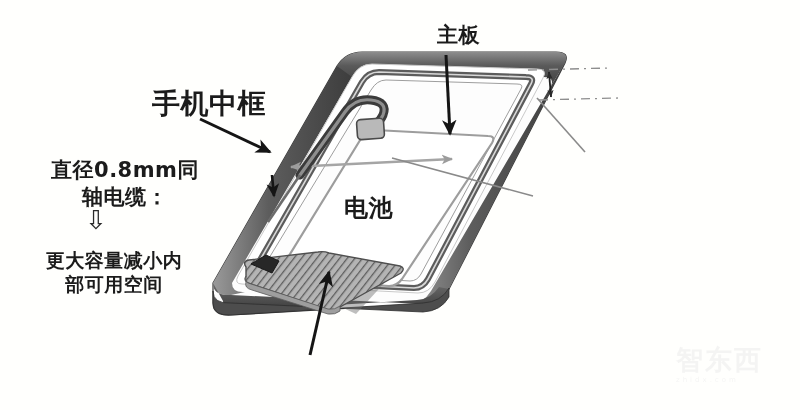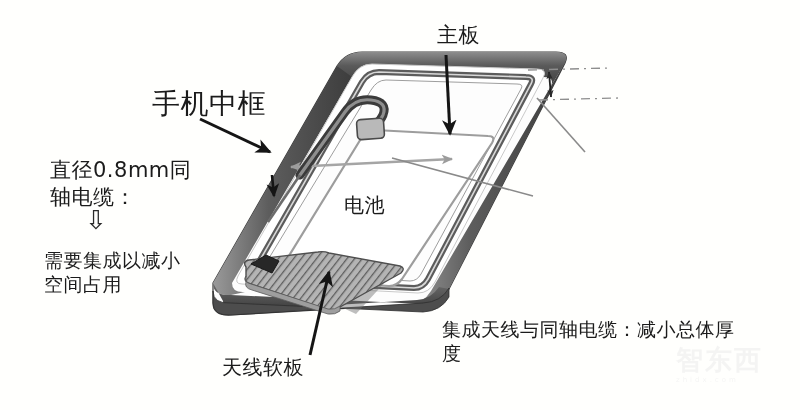--- a/index.html
+++ b/index.html
@@ -14,30 +14,31 @@
     background: #fffffd;
     overflow: hidden;
     font-family: "DejaVu Sans", "Liberation Sans", sans-serif;
     -webkit-font-smoothing: antialiased;
   }
 
   
   .lbl {
     position: absolute;
     color: #1b1b1b;
-    font-weight: normal;
+    font-weight: bold;
     letter-spacing: 0.5px;
     white-space: nowrap;
     line-height: 1.28;
+    text-align: center;
   }
   .lbl.block { white-space: normal; }
 
   #label-midframe      { left: 152px; top: 86px;  font-size: 28px; }
   #label-mainboard     { left: 437px; top: 22px;  font-size: 21px; }
-  #label-battery       { left: 344px; top: 193px; font-size: 20px; }
+  #label-battery       { left: 344px; top: 193px; font-size: 24px; }
   #label-antenna-board { left: 222px; top: 355px; font-size: 20px; }
 
   #label-coax          { left: 50px;  top: 157px; font-size: 21px; width: 150px; }
   #label-coax-2        { left: 44px;  top: 248px; font-size: 19px; width: 140px; }
 
   #label-frame-trend   { left: 589px; top: 142px; font-size: 19px; }
   #label-batt-note     { left: 537px; top: 192px; font-size: 19px; width: 250px; }
   #label-integrate     { left: 442px; top: 317px; font-size: 19px; width: 300px; }
 
   #arrow-glyph {
@@ -193,30 +194,28 @@
       <line x1="533" y1="196" x2="392" y2="158" stroke="#8a8a8a" stroke-width="1.6"></line>
     </g>
   </svg>
 
   <div class="lbl" id="label-midframe">手机中框</div>
 
   <div class="lbl" id="label-mainboard">主板</div>
 
   <div class="lbl" id="label-battery">电池</div>
 
-  <div class="lbl" id="label-antenna-board">天线软板</div>
 
   <div class="lbl block" id="label-coax">直径0.8mm同轴电缆：</div>
 
   <div id="arrow-glyph">⇩</div>
 
-  <div class="lbl block" id="label-coax-2">需要集成以减小空间占用</div>
-
-
-
-  <div class="lbl block" id="label-integrate">集成天线与同轴电缆：减小总体厚度</div>
+  <div class="lbl block" id="label-coax-2">更大容量减小内部可用空间</div>
+
+
+
 
   <div id="watermark">
     <div class="wm-text">智东西</div>
     <div class="wm-sub">zhidx.com</div>
   </div>
 
 </div>
 
 </body></html>

